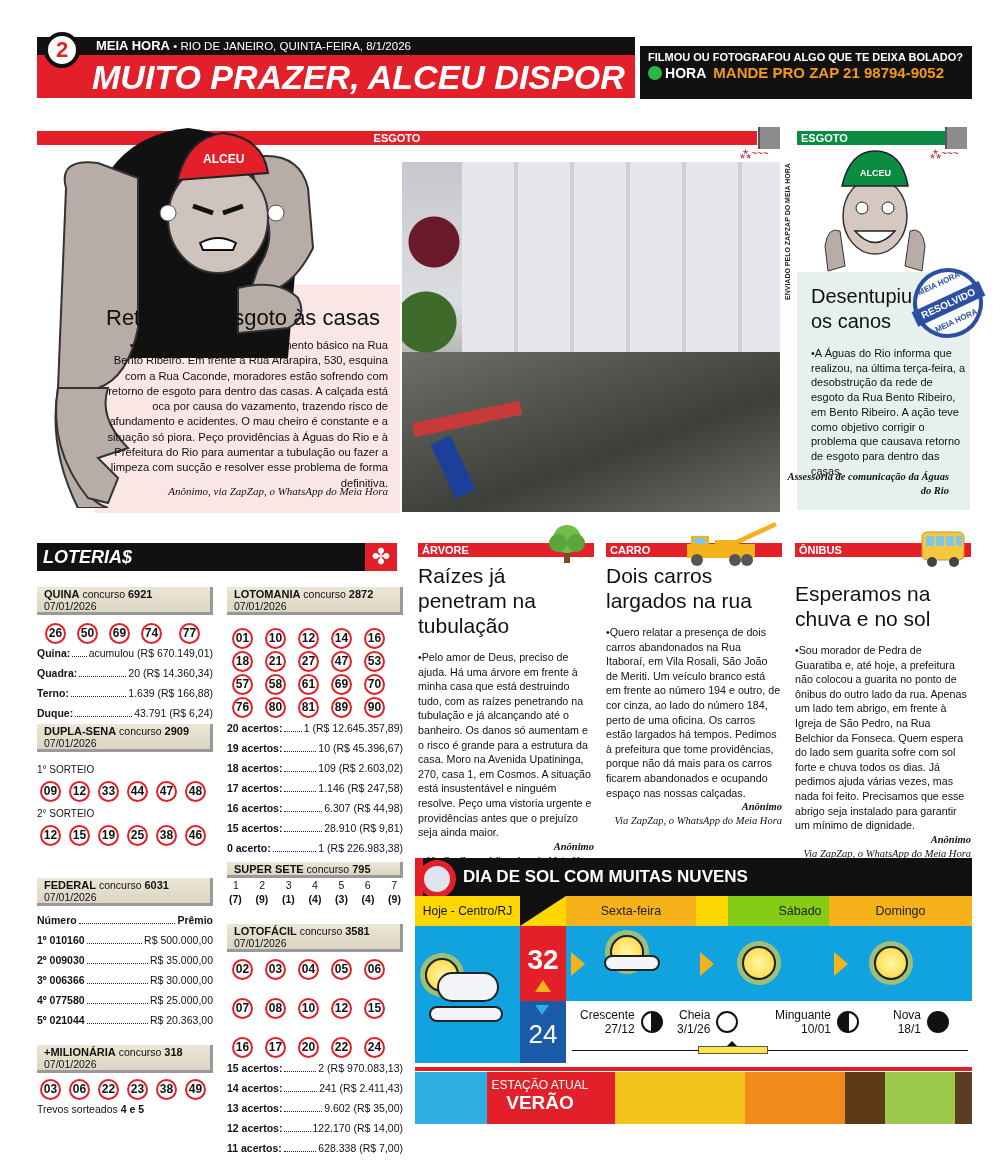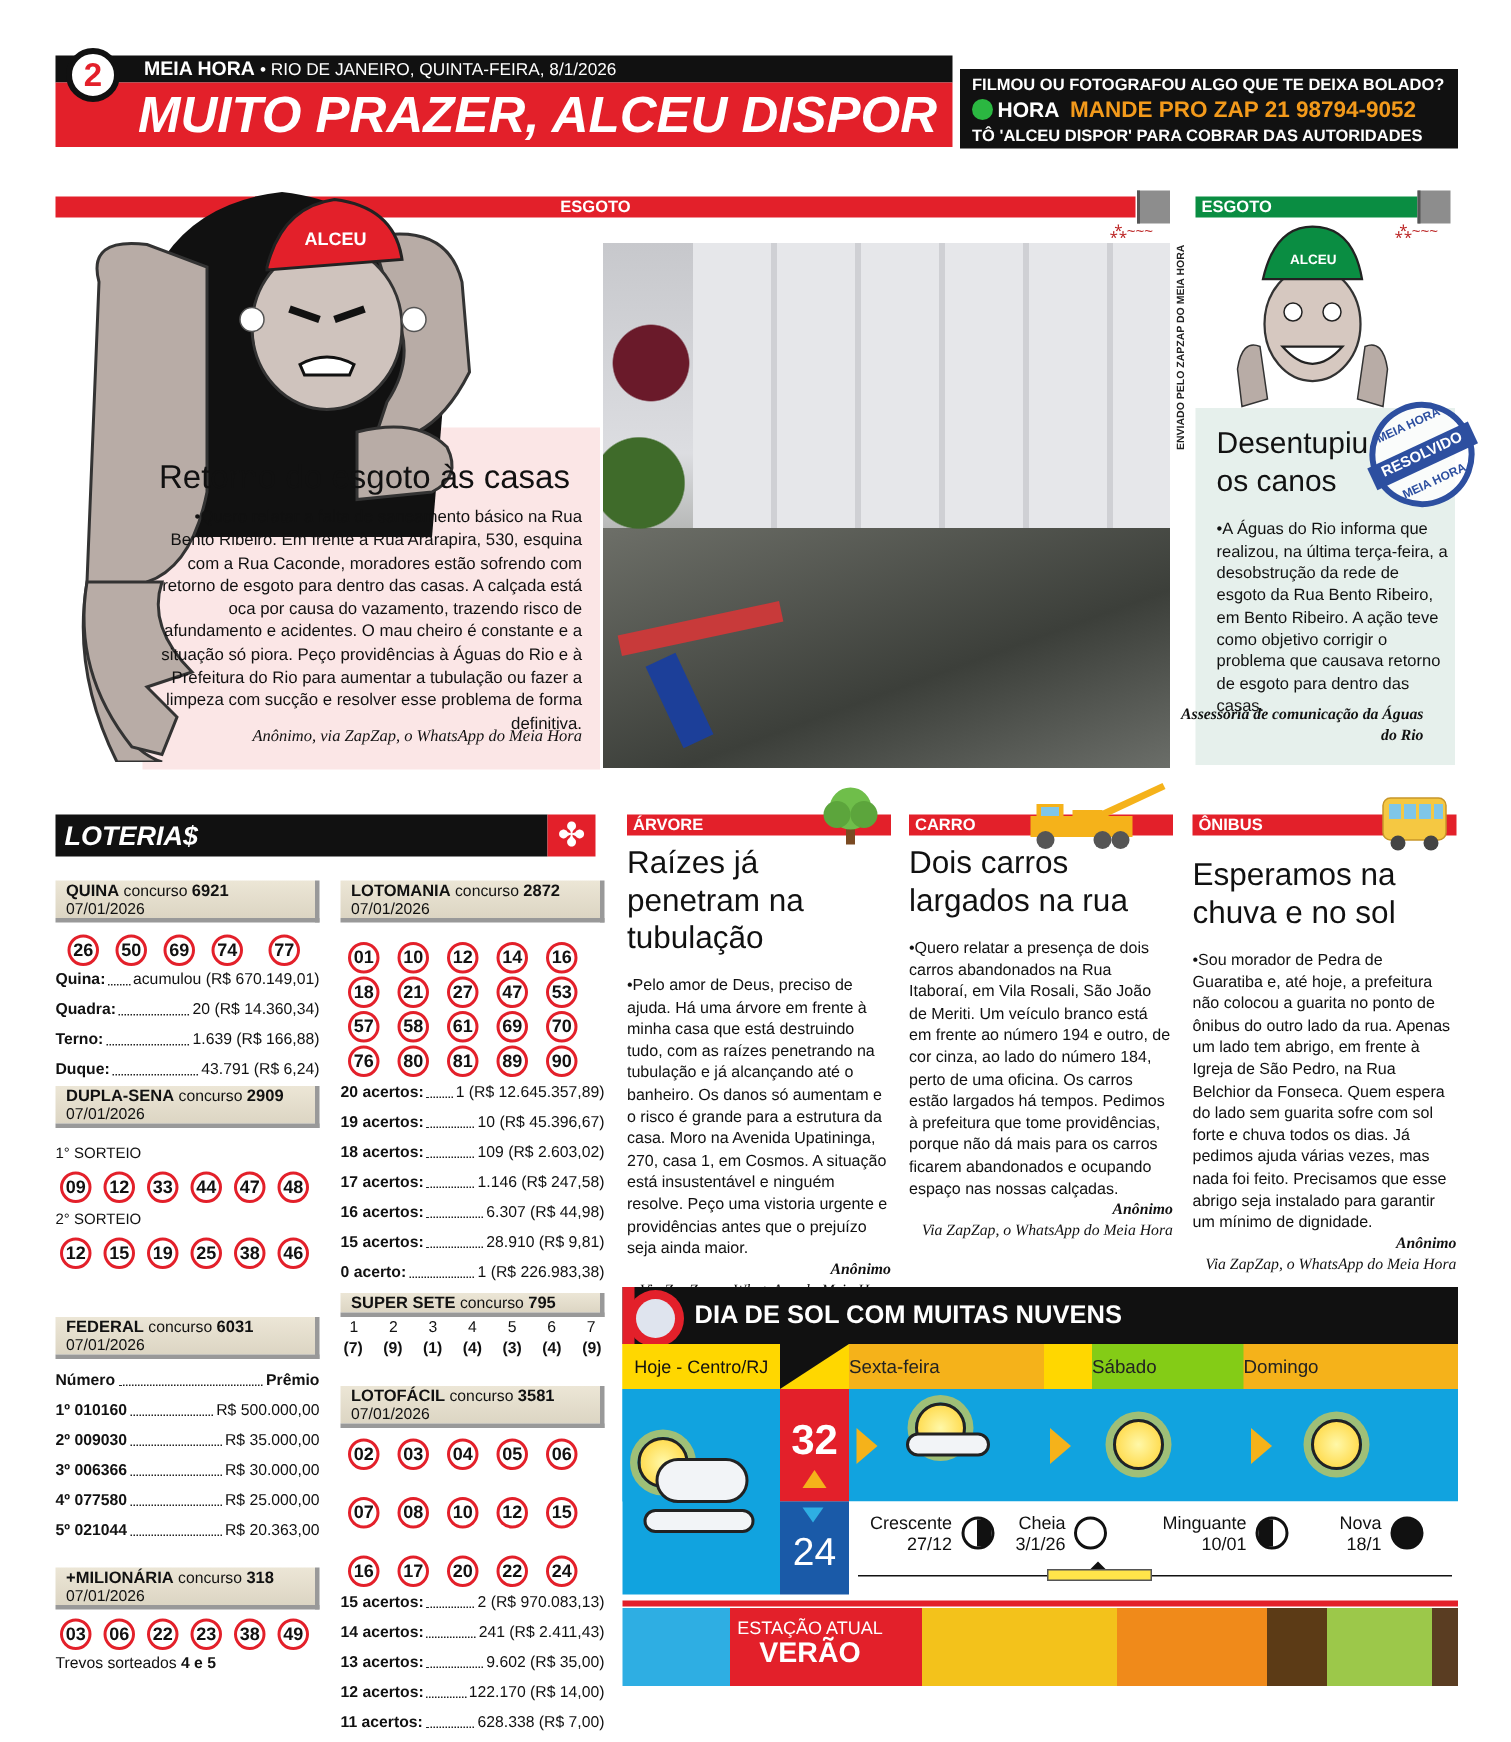--- a/index.html
+++ b/index.html
@@ -69,21 +69,21 @@
   .art-body { font-size: 10.7px; line-height: 14.6px; color: #111; }
   .art-sign { font-family: "Liberation Serif", serif; font-style: italic; font-size: 10.5px; text-align: right; line-height: 14px; }
   .art-sign b { font-weight: bold; }
 
   
   .wx-top { left: 415px; top: 858px; width: 557px; height: 38px; background: #111; }
   .wx-title { left: 463px; top: 864px; color: #fff; font-weight: 900; font-size: 17px; line-height: 26px; }
   .wx-moon { left: 418px; top: 860px; width: 38px; height: 38px; border-radius: 50%; background: #e3202a; }
   .wx-moon .in { position: absolute; left: 6px; top: 6px; width: 26px; height: 26px; border-radius: 50%; background: #dfe4ee; }
   .wx-yellow { left: 415px; top: 896px; width: 557px; height: 30px; background: #ffd700; }
-  .wx-day { top: 896px; height: 30px; line-height: 30px; font-size: 12.5px; background: #f5b21a; color: #222; }
+  .wx-day { top: 896px; height: 30px; line-height: 30px; text-align: center; font-size: 12.5px; background: #f5b21a; color: #222; }
   .wx-blue { left: 415px; top: 926px; width: 557px; height: 75px; background: #11a3df; }
   .wx-hoje-icon { left: 415px; top: 926px; width: 105px; height: 137px; background: #11a3df; }
   .wx-max { left: 520px; top: 926px; width: 46px; height: 75px; background: #e3202a; color: #fff; font-weight: 900; font-size: 28px; text-align: center; padding-top: 18px; }
   .wx-min { left: 520px; top: 1001px; width: 46px; height: 62px; background: #1a5aa8; color: #fff; font-size: 26px; text-align: center; padding-top: 18px; }
   .wx-moonrow { left: 566px; top: 1001px; width: 406px; height: 62px; background: #fff; }
   .sun { width: 34px; height: 34px; border-radius: 50%; background: radial-gradient(#fff8a8,#ffd232); border: 2px solid #222; box-shadow: 0 0 0 5px rgba(255,210,50,0.6); }
   .cloud { width: 60px; height: 20px; border-radius: 12px; background: #f2f4f7; border: 2px solid #222; }
   .arrow-r { width: 0; height: 0; border-top: 12px solid transparent; border-bottom: 12px solid transparent; border-left: 14px solid #f5b21a; }
   .moon-lbl { font-size: 12px; line-height: 14px; text-align: right; color: #111; }
   .moon-ic { width: 22px; height: 22px; border-radius: 50%; border: 2px solid #111; }
@@ -105,21 +105,20 @@
 </div>
 <div class="abs hdr-title">MUITO PRAZER, ALCEU DISPOR</div>
 
 <div class="abs promo">
   <div>FILMOU OU FOTOGRAFOU ALGO QUE TE DEIXA BOLADO?</div>
   <div>
     <span class="wa"></span>
     <span class="hora">HORA</span>
     <span class="zap">MANDE PRO ZAP 21 98794-9052</span>
   </div>
-  <div>TÔ 'ALCEU DISPOR' PARA COBRAR DAS AUTORIDADES</div>
 </div>
 
 <div class="abs bar-red esgoto-bar">ESGOTO</div>
 <div class="abs pipe pipe1"></div>
 <div class="abs drip" style="left:740px;top:146px;">⁂~~~</div>
 
 <div class="abs pink-box"></div>
 
 <svg class="abs mascot-angry" viewBox="0 0 280 390">
   <path d="M50 120 Q60 20 150 10 Q240 20 260 120 L250 240 L80 240 Z" fill="#111"></path>
@@ -462,21 +461,21 @@
   <rect x="6" y="16" width="18" height="10" fill="#f5b21a"></rect>
     <rect x="9" y="18" width="12" height="6" fill="#7fc6e8"></rect>
   <rect x="30" y="20" width="20" height="8" fill="#f5b21a"></rect>
   <circle cx="12" cy="40" r="6" fill="#555"></circle>
     <circle cx="50" cy="40" r="6" fill="#555"></circle>
     <circle cx="62" cy="40" r="6" fill="#555"></circle>
 </svg>
 
 <div class="abs" style="left:795px;top:543px;width:176px;">
   <div class="cat-bar">ÔNIBUS</div>
-  <div class="art-title" style="margin-top:14px;">Esperamos na chuva e no sol</div>
+  <div class="art-title" style="margin-top:24px;">Esperamos na chuva e no sol</div>
   <div class="art-body" style="margin-top:12px;">•Sou morador de Pedra de Guaratiba e, até hoje, a prefeitura não colocou a guarita no ponto de ônibus do outro lado da rua. Apenas um lado tem abrigo, em frente à Igreja de São Pedro, na Rua Belchior da Fonseca. Quem espera do lado sem guarita sofre com sol forte e chuva todos os dias. Já pedimos ajuda várias vezes, mas nada foi feito. Precisamos que esse abrigo seja instalado para garantir um mínimo de dignidade.</div>
   <div class="art-sign"><b>Anônimo</b><br><span>Via ZapZap, o WhatsApp do Meia Hora</span></div>
 </div>
 <svg class="abs" style="left:920px;top:530px;" width="46" height="38" viewBox="0 0 46 38">
   <rect x="2" y="2" width="42" height="28" rx="5" fill="#f5c842" stroke="#c7962a"></rect>
   <rect x="6" y="6" width="8" height="10" fill="#7fc6e8"></rect>
     <rect x="16" y="6" width="8" height="10" fill="#7fc6e8"></rect>
     <rect x="26" y="6" width="8" height="10" fill="#7fc6e8"></rect>
     <rect x="36" y="6" width="6" height="10" fill="#7fc6e8"></rect>
   <circle cx="12" cy="32" r="5" fill="#444"></circle>

